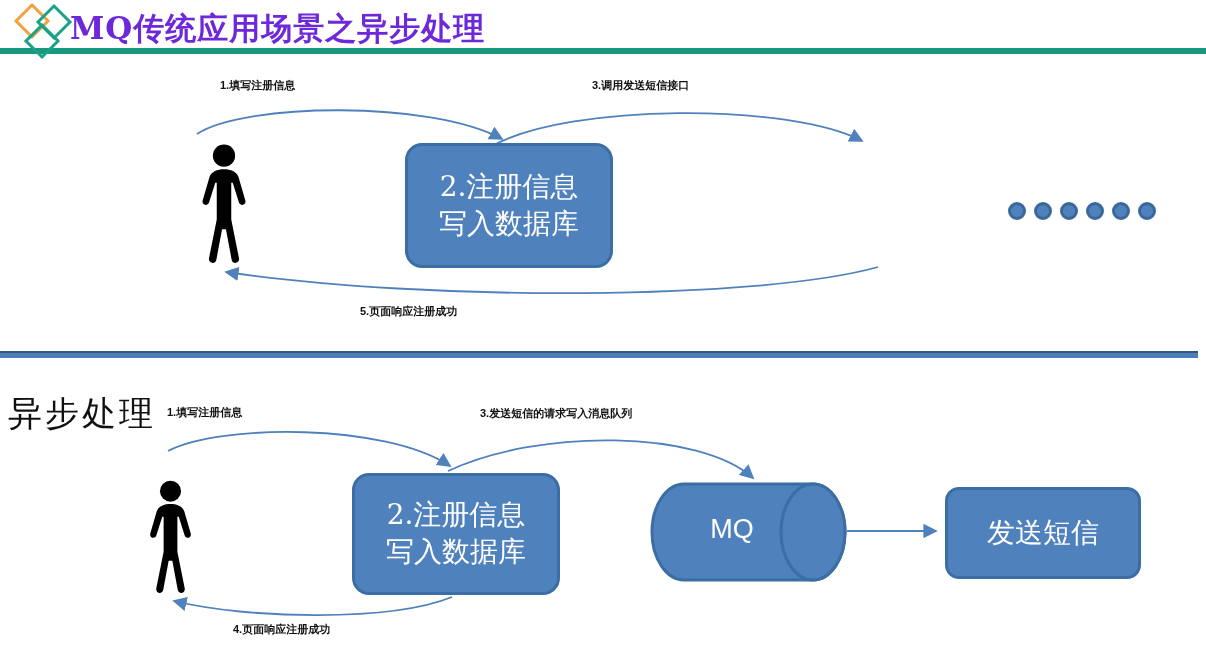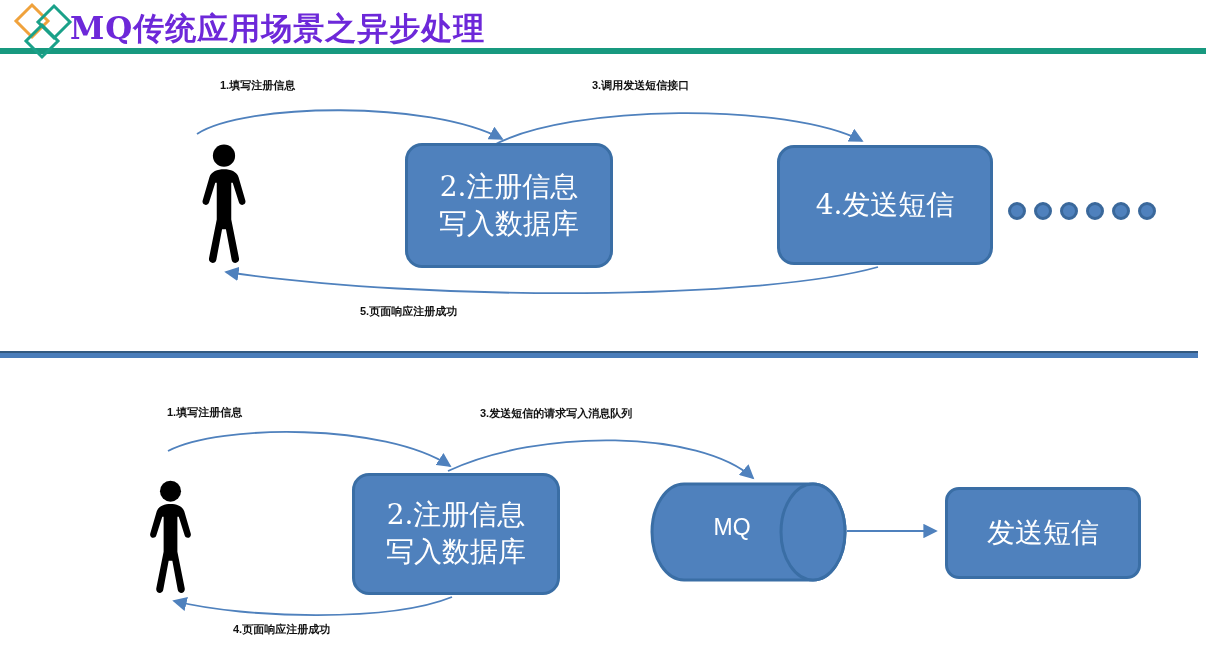--- a/index.html
+++ b/index.html
@@ -40,21 +40,21 @@
   .divider{position:absolute;left:0;top:351px;width:1198px;height:5px;background:#4a7dba;
            border-top:2px solid #33597f;box-sizing:content-box;}
 
   
   .person{position:absolute;}
   .person-sync{left:195px;top:144px;}
   .person-async{left:143px;top:477px;}
   .arrows{position:absolute;left:0;top:0;pointer-events:none;}
   .mq-cyl{position:absolute;left:650px;top:481px;}
   .mq-label{position:absolute;left:652px;top:514px;width:160px;text-align:center;
-            color:#ffffff;font-size:23px;font-family:"Liberation Sans","DejaVu Sans",sans-serif;}
+            color:#ffffff;font-size:27px;font-family:"Liberation Sans","DejaVu Sans",sans-serif;}
 </style>
 </head>
 <body>
 
 <div class="stage">
 
   <div class="accent-line"></div>
   <svg class="logo" width="70" height="60" viewBox="0 0 70 60">
     <polygon points="26,3 42,19 26,35 10,19" fill="none" stroke="#f0a23c" stroke-width="3"></polygon>
     <polygon points="48,4 64,20 48,36 32,20" fill="none" stroke="#1aa189" stroke-width="3"></polygon>
@@ -87,35 +87,33 @@
   <svg class="person person-sync" width="58" height="120" viewBox="0 0 60 124">
     <circle cx="30" cy="12" r="11.5" fill="#000"></circle>
     <path fill="#000" d="M30,26 c-7,0 -13,2.5 -15,8 l-7,24 c-1.6,5 5,7 6.6,2.2 L21,40 l1.5,0 0,38 -8,40 c-1,5.5 6.5,7 7.6,1.6 L28,88 l4,0 5.9,31.6 c1.1,5.4 8.6,3.9 7.6,-1.6 l-8,-40 0,-38 1.5,0 6.4,20.2 c1.6,4.8 8.2,2.8 6.6,-2.2 l-7,-24 c-2,-5.5 -8,-8 -15,-8 z"></path>
   </svg>
 
   <div class="node node-register-sync">
     <span>2.注册信息</span>
     <span>写入数据库</span>
   </div>
 
-  <div class="node node-sms-sync">
-    <span>4.发送短信</span>
-  </div>
 
   <div class="dots">
       <span class="dot"></span>
       <span class="dot"></span>
       <span class="dot"></span>
       <span class="dot"></span>
       <span class="dot"></span>
       <span class="dot"></span>
     </div>
 
   <div class="divider"></div>
 
+  <div class="section-label async-label">异步处理</div>
 
   <span class="step-label" style="left:167px;top:405px;">1.填写注册信息</span>
   <span class="step-label" style="left:480px;top:406px;">3.发送短信的请求写入消息队列</span>
   <span class="step-label" style="left:222px;top:622px;margin-left:11px;">4.页面响应注册成功</span>
 
   <svg class="person person-async" width="55" height="120" viewBox="0 0 60 124">
     <circle cx="30" cy="12" r="11.5" fill="#000"></circle>
     <path fill="#000" d="M30,26 c-7,0 -13,2.5 -15,8 l-7,24 c-1.6,5 5,7 6.6,2.2 L21,40 l1.5,0 0,38 -8,40 c-1,5.5 6.5,7 7.6,1.6 L28,88 l4,0 5.9,31.6 c1.1,5.4 8.6,3.9 7.6,-1.6 l-8,-40 0,-38 1.5,0 6.4,20.2 c1.6,4.8 8.2,2.8 6.6,-2.2 l-7,-24 c-2,-5.5 -8,-8 -15,-8 z"></path>
   </svg>
 

